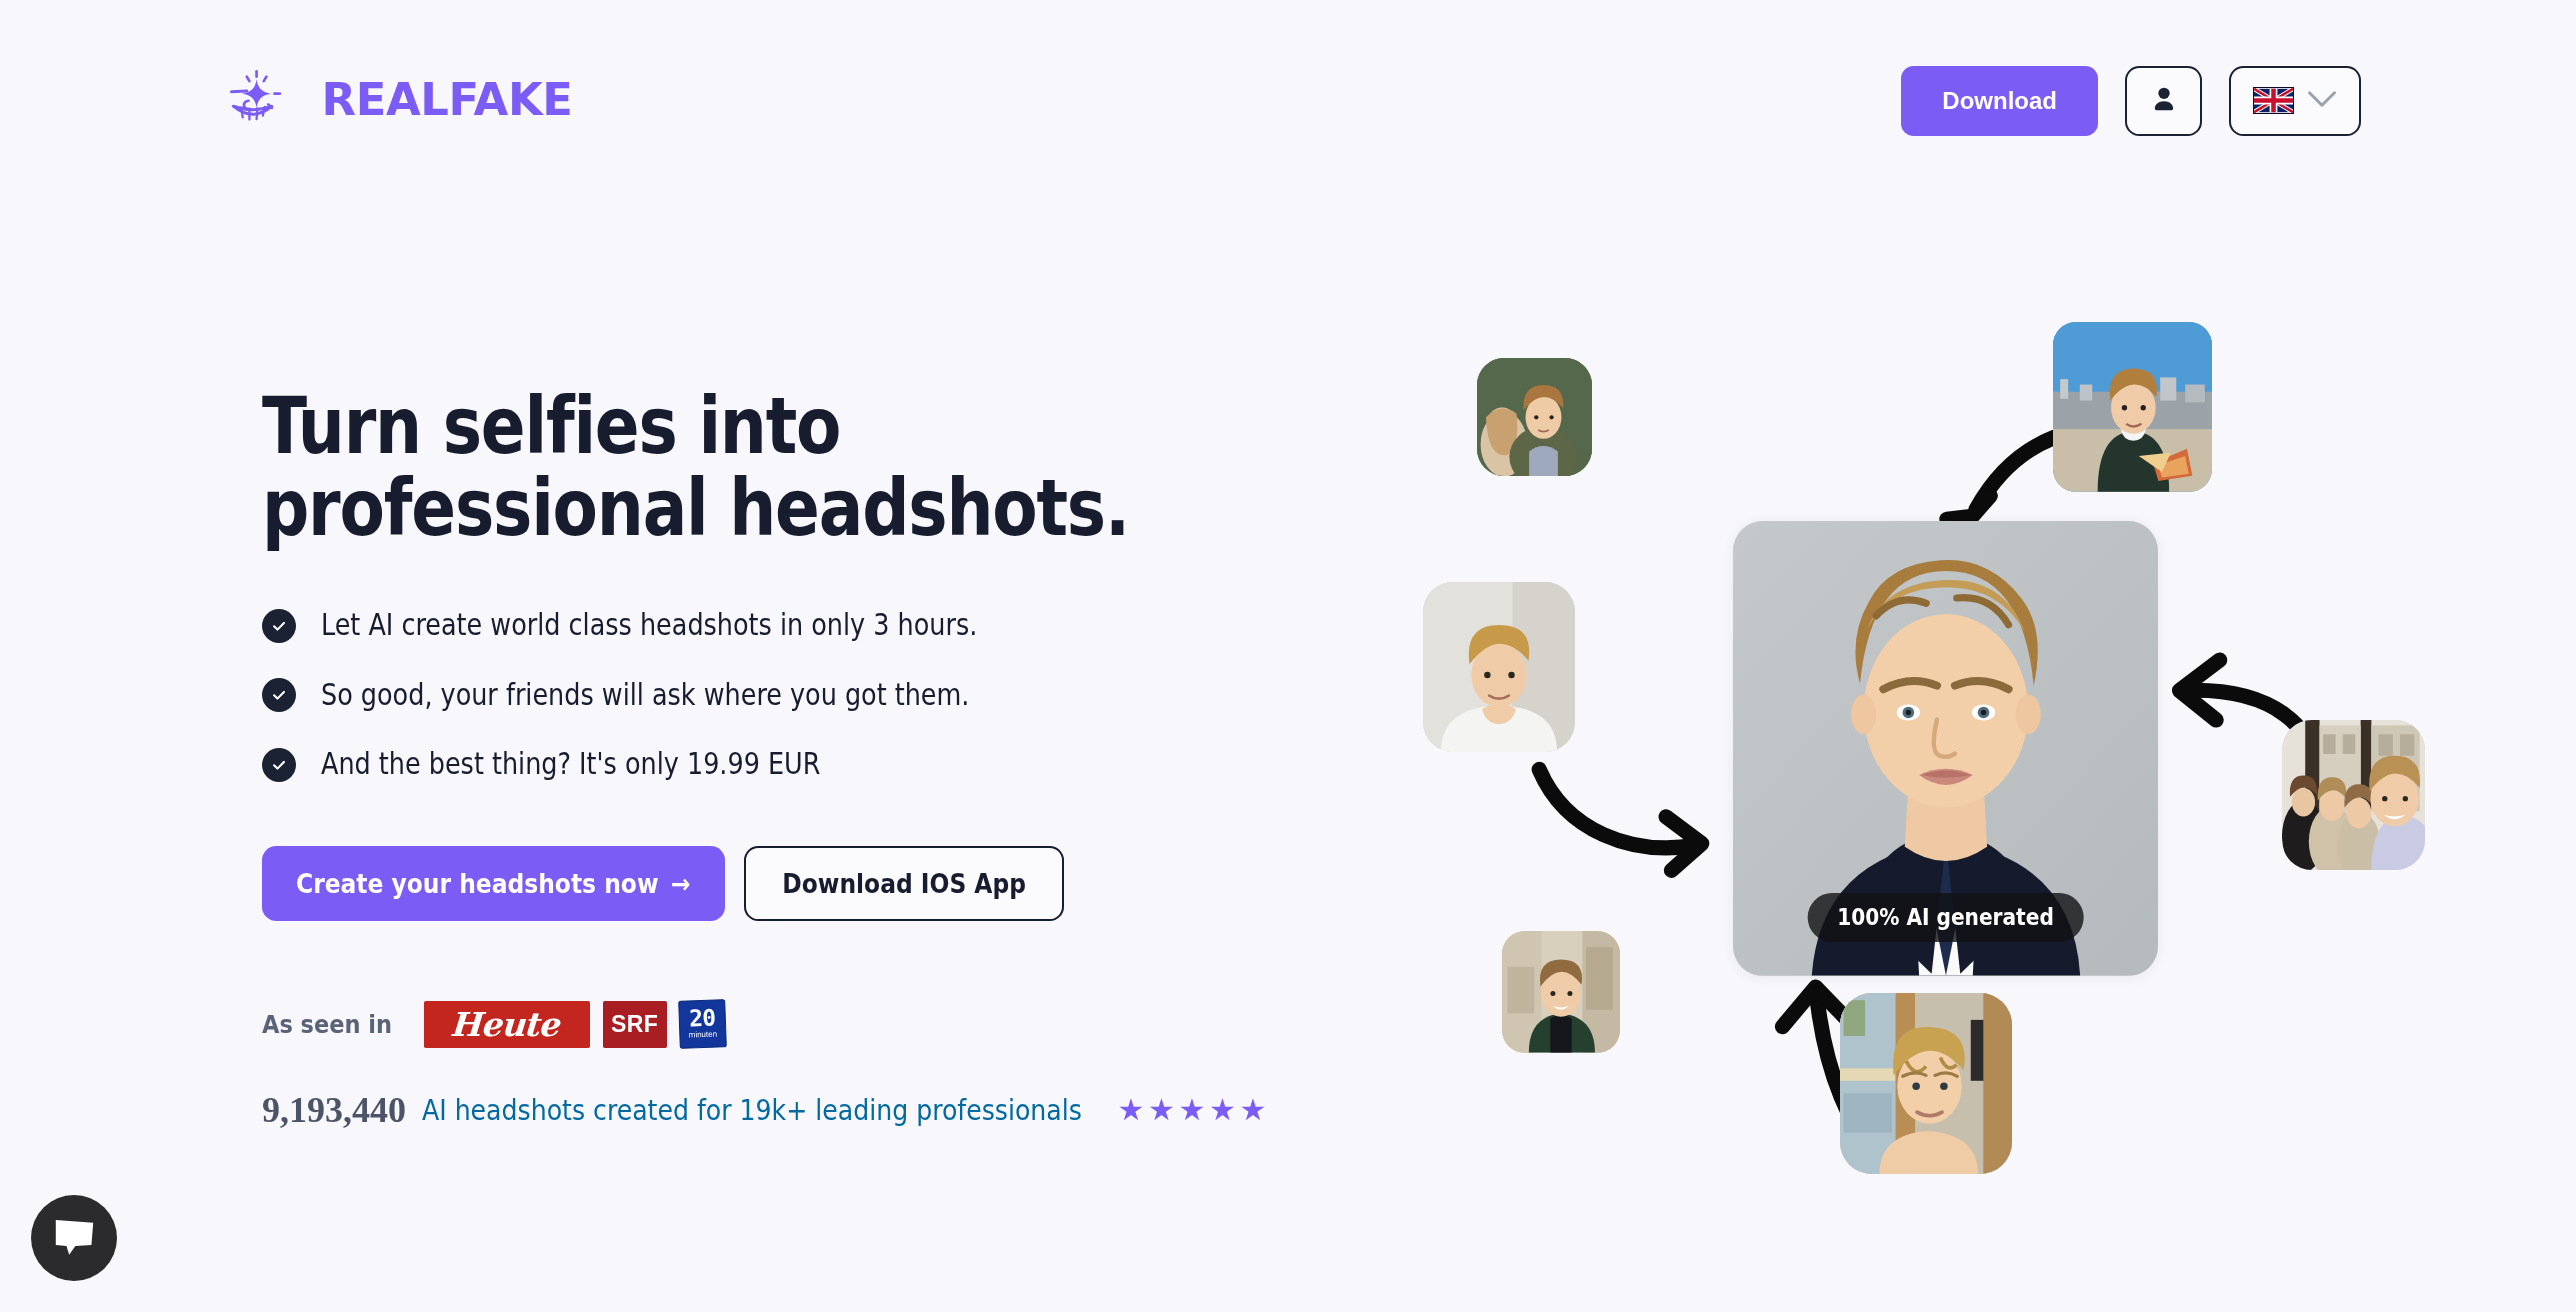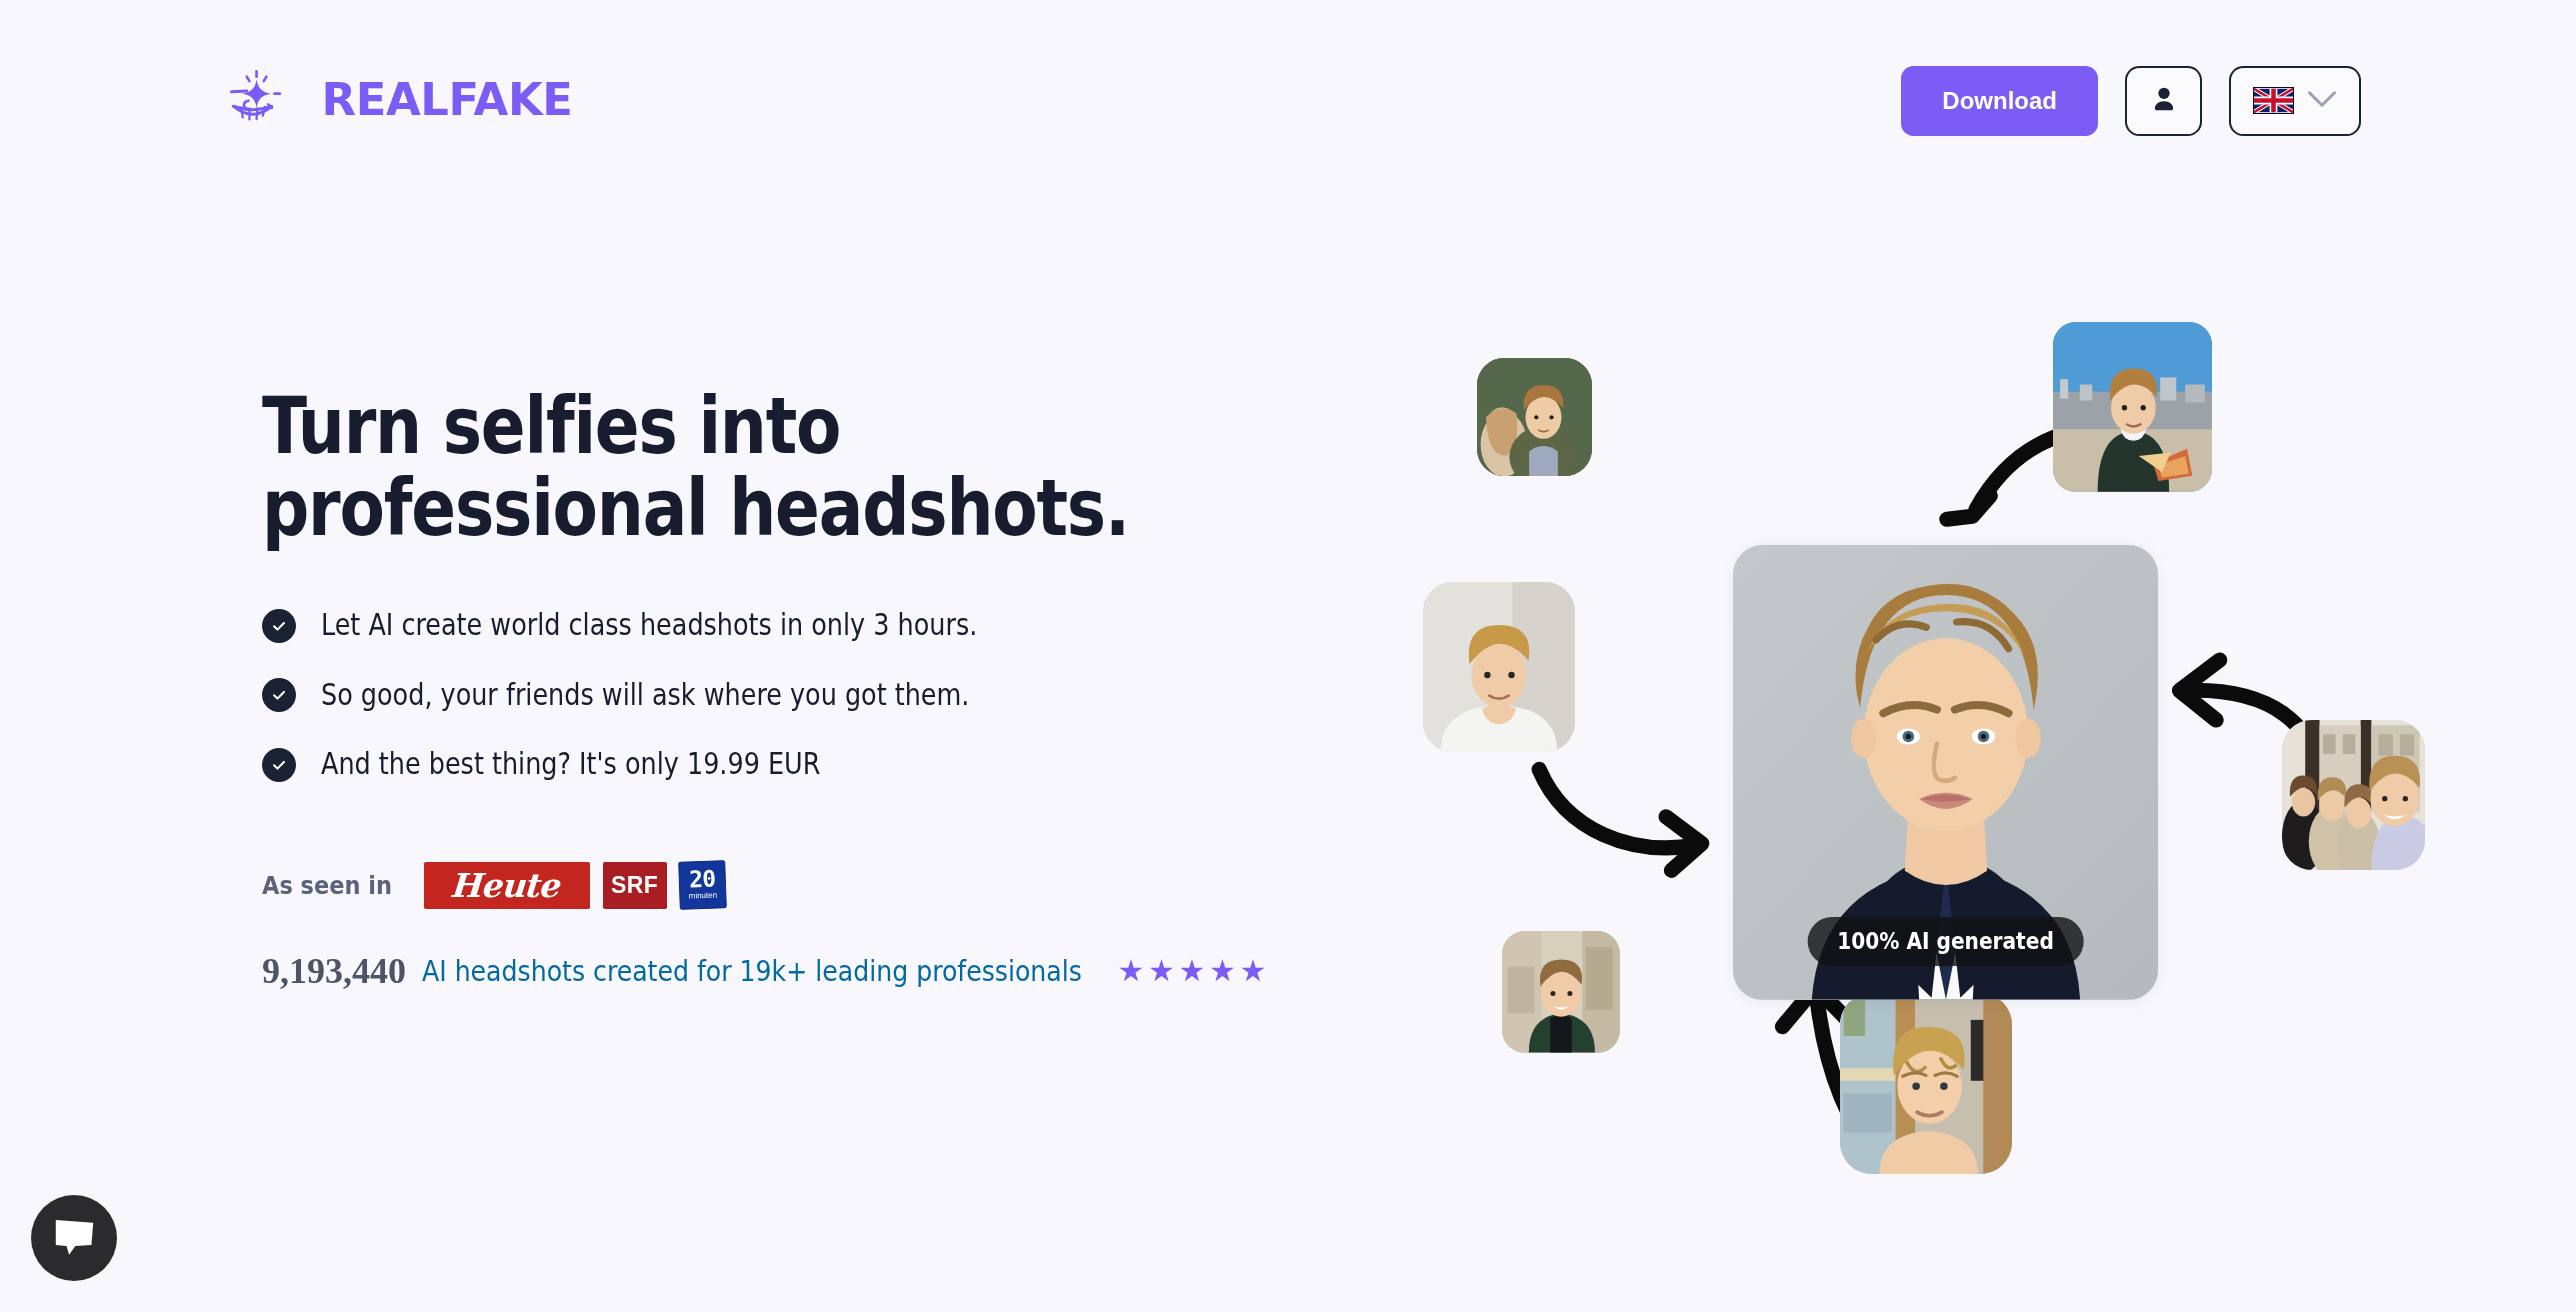--- a/index.html
+++ b/index.html
@@ -139,21 +139,21 @@
   }
   .stars { display:flex; align-items:center; gap:3.6px; margin-left:19.7px; }
   .star { color:#7B5CF5; font-size:30px; line-height:1; }
 
   
   .collage { position:absolute; left:1432px; top:313px; width:1056px; height:949px; }
   .photo { position:absolute; overflow:hidden; background:#d8d8d8; }
   .photo .inner { position:absolute; inset:0; }
 
   .main-photo {
-    left:301px; top:232px; width:425px; height:455px;
+    left:301px; top:208px; width:425px; height:455px;
     border-radius:30px; box-shadow:0 1.8px 12.5px rgba(20,20,40,.07);
   }
   .badge-ai {
     position:absolute; left:50%; transform:translateX(-50%);
     bottom:34px; background:rgba(18,18,20,.80); color:#FFFFFF;
     font-size:22.4px; font-weight:bold; border-radius:894px;
     padding:11.6px 30px; white-space:nowrap;
     font-family:"DejaVu Sans Condensed","Liberation Sans", sans-serif;
   }
 
@@ -258,20 +258,27 @@
       <li class="bullet">
         <span class="check">
           <svg width="18" height="18" viewBox="0 0 20 20" fill="none">
             <path d="M4.5 10.3 L8.3 14 L15.5 6.6" stroke="#FFFFFF" stroke-width="2.3" stroke-linecap="round" stroke-linejoin="round"></path>
           </svg>
         </span>
         <span class="bullet-text">And the best thing? It's only 19.99 EUR</span>
       </li>
     </ul>
 
+    <div class="cta-row">
+      <button class="btn-primary">
+        <span>Create your headshots now</span>
+        <span>→</span>
+      </button>
+      <button class="btn-secondary">Download IOS App</button>
+    </div>
 
     <div class="asseen-row">
       <span class="asseen-label">As seen in</span>
       <div class="logos">
         <span class="logo-heute">
           <span>Heute</span>
         </span>
         <span class="logo-srf">
           <span>SRF</span>
         </span>

